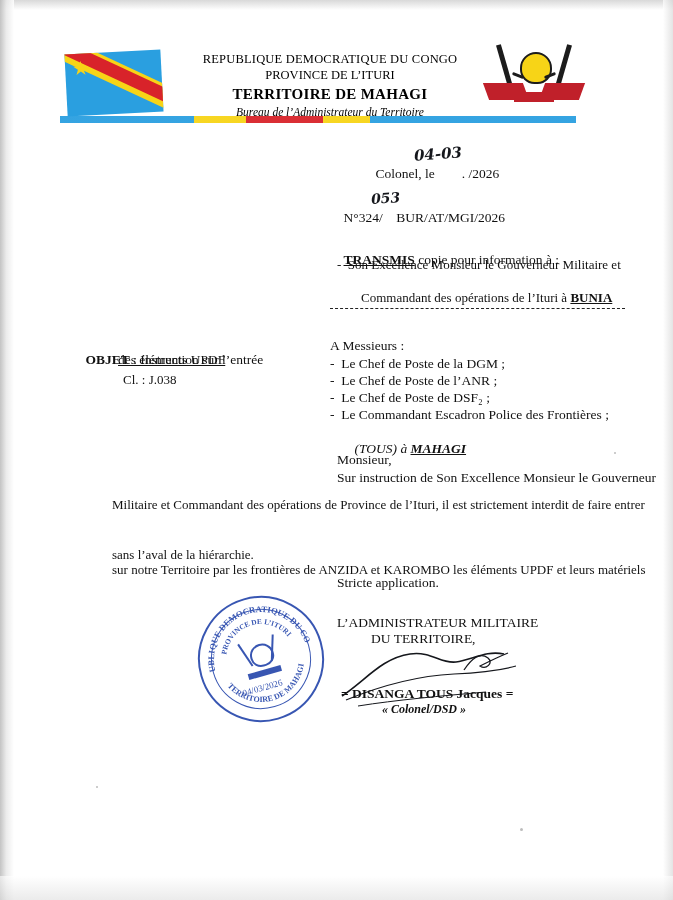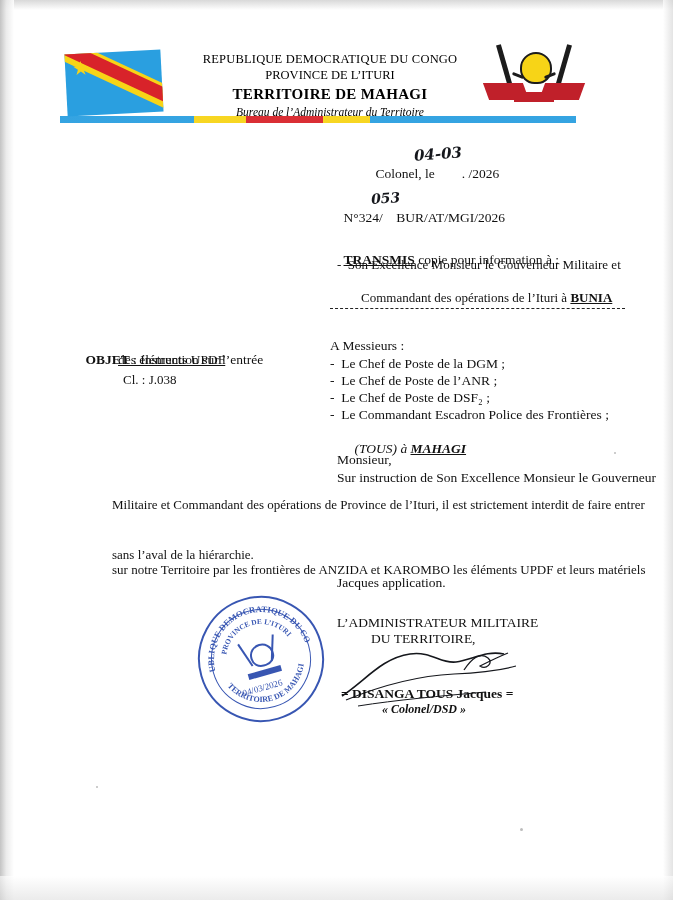--- a/index.html
+++ b/index.html
@@ -363,21 +363,21 @@
   <div class="t dest4">-  Le Commandant Escadron Police des Frontières ;</div>
   <div class="t dest5">
     <span>(TOUS) à </span><span class="b u">MAHAGI</span>
   </div>
 
   <div class="t monsieur">Monsieur,</div>
   <div class="t para1">Sur instruction de Son Excellence Monsieur le Gouverneur</div>
   <div class="t para2">Militaire et Commandant des opérations de Province de l’Ituri, il est strictement interdit de faire entrer</div>
   <div class="t para3">sur notre Territoire par les frontières de ANZIDA et KAROMBO les éléments UPDF et leurs matériels</div>
   <div class="t para4">sans l’aval de la hiérarchie.</div>
-  <div class="t stricte">Jacques application.</div>
+  <div class="t stricte">Stricte application.</div>
 
   <div class="t sign-title">L’ADMINISTRATEUR MILITAIRE</div>
   <div class="t sign-title2">DU TERRITOIRE,</div>
 
   <svg class="signature" viewBox="0 0 190 70">
     <path d="M6 56 C 30 40, 46 18, 74 14 C 96 11, 104 24, 120 22 C 136 20, 150 10, 168 14" fill="none" stroke="#15171c" stroke-width="1.6"></path>
     <path d="M10 60 C 44 46, 78 36, 118 34 C 140 33, 162 31, 180 26" fill="none" stroke="#15171c" stroke-width="1.2"></path>
     <path d="M128 30 C 136 18, 144 12, 152 18 C 158 23, 150 30, 144 26 C 152 22, 162 17, 172 13" fill="none" stroke="#15171c" stroke-width="1.3"></path>
     <path d="M22 66 C 60 60, 104 56, 150 52" fill="none" stroke="#15171c" stroke-width="1"></path>
   </svg>

